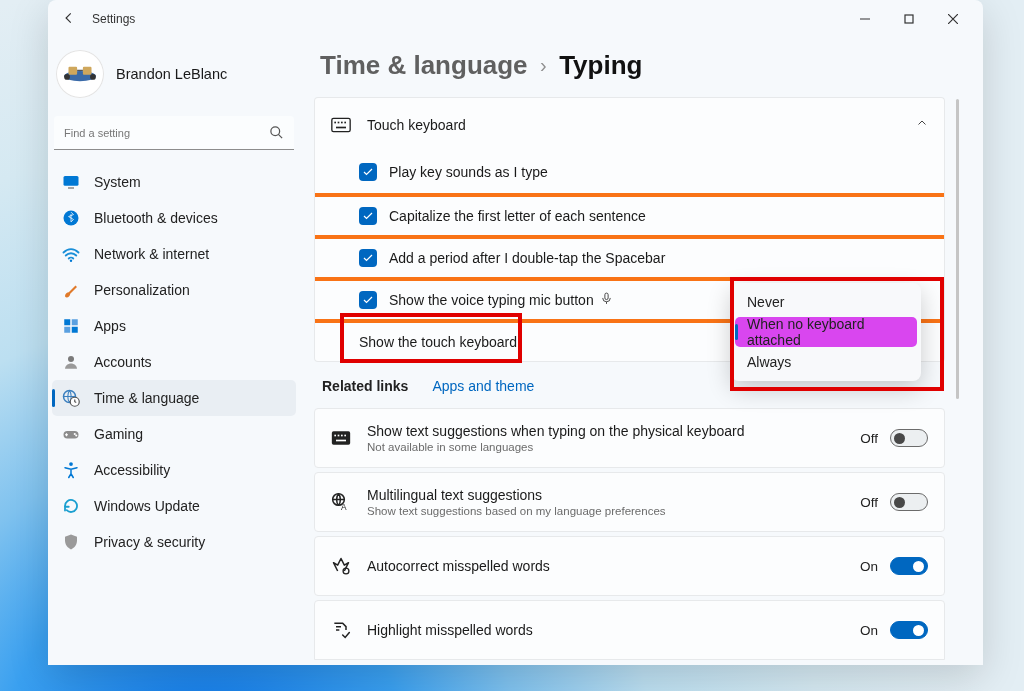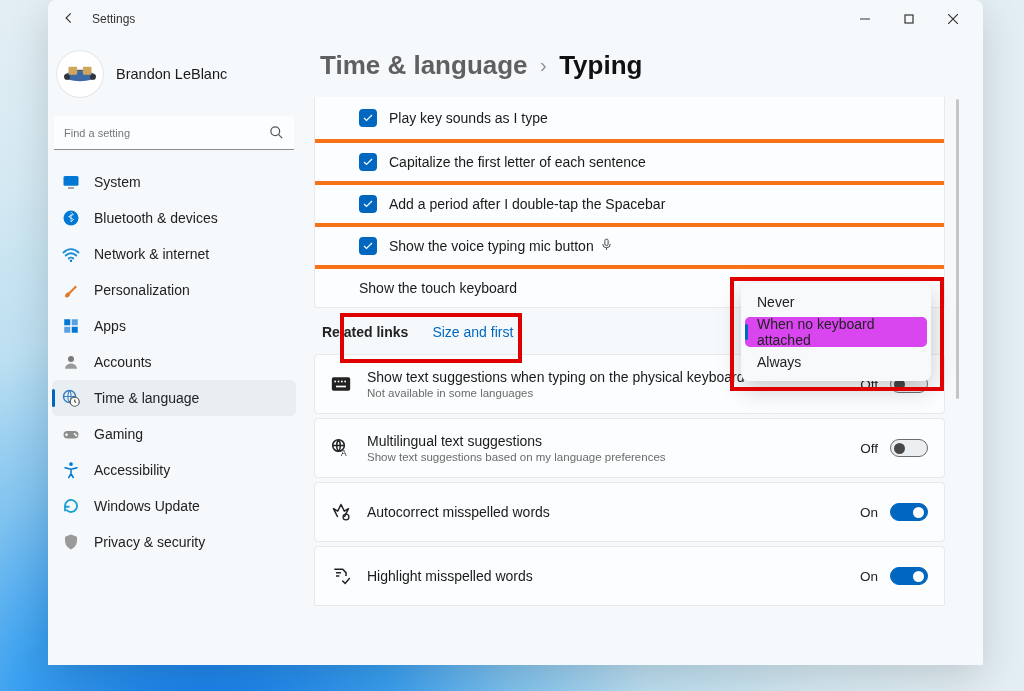--- a/index.html
+++ b/index.html
@@ -77,21 +77,21 @@
   .related .link { color:#0067c0; cursor:pointer; }
 
   .toggle { width:38px; height:18px; border-radius:10px; position:relative; }
   .toggle::after { content:""; position:absolute; width:11px; height:11px; border-radius:50%; top:2.5px; }
   .toggle.off { border:1.2px solid #6b6b6b; background:#eceff1; }
   .toggle.off::after { left:3px; background:#484848; }
   .toggle.on { background:#0067c0; border:1.2px solid #0067c0; }
   .toggle.on::after { right:3px; background:#fff; }
   .state { font-size:13.5px; color:#222; }
 
-  .dropdown { position:absolute; right:32px; top:186px; width:190px; background:#f8f9fb; border-radius:8px; box-shadow:0 8px 24px rgba(0,0,0,.2); padding:4px; z-index:5; }
+  .dropdown { position:absolute; right:42px; top:186px; width:190px; background:#f8f9fb; border-radius:8px; box-shadow:0 8px 24px rgba(0,0,0,.2); padding:4px; z-index:5; }
   .dropdown .opt { height:30px; display:flex; align-items:center; padding:0 12px; font-size:14px; color:#222; border-radius:5px; cursor:pointer; }
   .dropdown .opt.sel { background:#d946ef; position:relative; }
   .dropdown .opt.sel::before { content:""; position:absolute; left:0; top:7px; bottom:7px; width:3px; background:#0067c0; border-radius:2px; }
 
   .redbox { position:absolute; border:4px solid #e00000; pointer-events:none; z-index:6; }
 
   
   .i-blue { fill:#0078d4; }
   .i-orange { fill:#e07a2a; }
   .i-gray { fill:#7a7a7a; }
@@ -264,20 +264,38 @@
       <div class="crumb">
         <span class="a">Time &amp; language</span>
         <span class="sep">›</span>
         <span class="b">Typing</span>
       </div>
 
       <div class="scroller">
         <div class="scrollbar"></div>
 
         <div class="panel">
+          <div class="card head">
+            <span class="lead">
+              <svg width="20" height="16" viewBox="0 0 24 18">
+                  <rect x="1" y="1" width="22" height="16" rx="2" fill="none" stroke="#222" stroke-width="1.6"></rect>
+                  <rect x="4" y="5" width="2" height="2" fill="#222"></rect>
+                  <rect x="8" y="5" width="2" height="2" fill="#222"></rect>
+                  <rect x="12" y="5" width="2" height="2" fill="#222"></rect>
+                  <rect x="16" y="5" width="2" height="2" fill="#222"></rect>
+                  <rect x="6" y="11" width="12" height="2" fill="#222"></rect>
+                </svg>
+            </span>
+            <span class="label">Touch keyboard</span>
+            <span class="tail">
+                <span class="chev"><svg width="12" height="12" viewBox="0 0 24 24" fill="none" stroke="#444" stroke-width="2">
+                    <path d="M5 15l7-7 7 7"></path>
+                  </svg></span>
+              </span>
+          </div>
 
           <div class="sublist">
             <div class="subrow">
               <span class="chk">
                   <svg viewBox="0 0 24 24">
                     <path d="M4 12l5 5 11-11"></path>
                   </svg>
                 </span>
               <span>Play key sounds as I type</span>
             </div>
@@ -311,21 +329,21 @@
                   </svg>
               </span>
             </div>
             <div class="subrow" style="padding-left:44px;">
               <span>Show the touch keyboard</span>
             </div>
           </div>
 
           <div class="related">
             <span class="t">Related links</span>
-            <span class="link">Size and first</span>
+            <span class="link">Apps and theme</span>
           </div>
 
           <div class="card">
             <span class="lead">
               <svg width="20" height="16" viewBox="0 0 24 18">
                   <rect x="1" y="1" width="22" height="16" rx="2" fill="#222"></rect>
                   <rect x="4" y="5" width="2" height="2" fill="#fff"></rect>
                   <rect x="8" y="5" width="2" height="2" fill="#fff"></rect>
                   <rect x="12" y="5" width="2" height="2" fill="#fff"></rect>
                   <rect x="16" y="5" width="2" height="2" fill="#fff"></rect>

